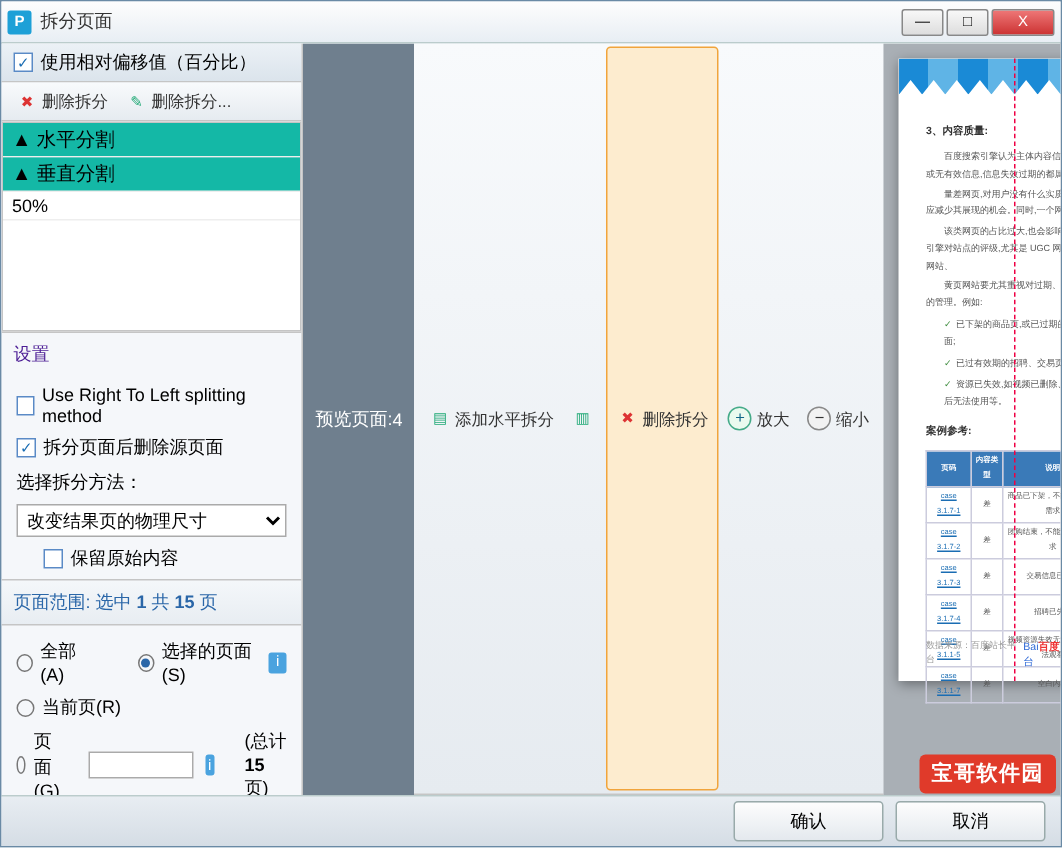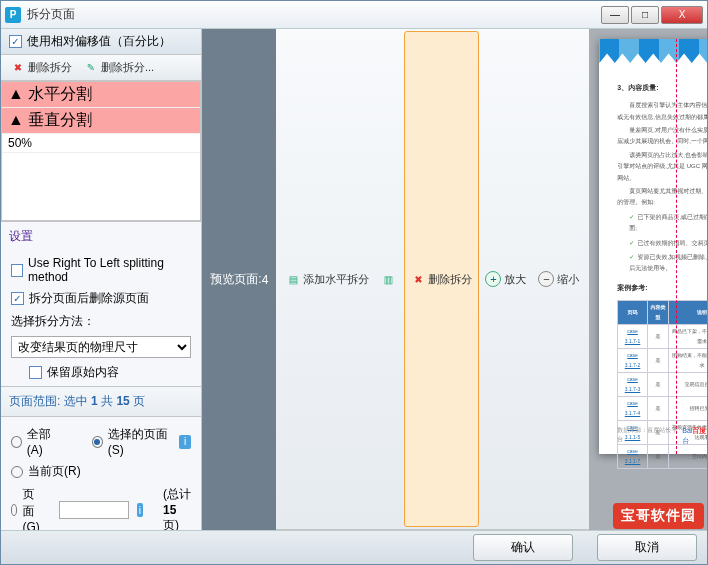--- a/index.html
+++ b/index.html
@@ -18,21 +18,21 @@
 .chk{width:13px;height:13px;border:1px solid #5a8ac6;margin-right:5px;display:flex;align-items:center;justify-content:center;background:#fff;font-size:10px;color:#1a6db3}
 .toolbar{display:flex;background:linear-gradient(#f8fafc,#e6ebf0);border-bottom:1px solid #c5c5c5;padding:2px 4px}
 .tbtn{display:flex;align-items:center;padding:3px 6px;font-size:11px;color:#333;cursor:pointer;border-radius:3px}
 .tbtn .ico{width:14px;height:14px;margin-right:3px;display:flex;align-items:center;justify-content:center;font-size:10px}
 .ico.del{color:#d33}
 .ico.edit{color:#2a7}
 .ico.addh{color:#2a7}
 .ico.addv{color:#2a7}
 .list-area{flex:0 0 140px;background:#fff;border:1px solid #c5c5c5;margin:0;overflow:auto;font-size:12px}
 .list-item{padding:2px 6px;border-bottom:1px solid #eee}
-.list-item.hdr{background:#fca5a5;font-size:16px}
+.list-item.hdr{background:#14b8a6;font-size:13px}
 .settings-hdr{padding:6px 8px;color:#4c1d95;font-size:12px;border-top:1px solid #c5c5c5}
 .settings-body{padding:2px 10px;font-size:12px}
 .set-row{display:flex;align-items:center;padding:3px 0}
 select,.combo{width:100%;font-size:12px;padding:2px;border:1px solid #aaa;background:#fff}
 .range-hdr{padding:6px 8px;color:#2a66a8;font-size:12px;border-top:1px solid #c5c5c5;border-bottom:1px solid #c5c5c5;background:linear-gradient(#f4f7fa,#e8edf2)}
 .range-body{padding:6px 10px 4px;font-size:12px}
 .radio-row{display:flex;align-items:center;padding:3px 0}
 .radio{width:12px;height:12px;border:1px solid #777;border-radius:50%;margin-right:5px;display:flex;align-items:center;justify-content:center}
 .radio.on::after{content:"";width:6px;height:6px;background:#2a66a8;border-radius:50%}
 .info-ico{display:inline-flex;width:14px;height:14px;background:#4aa3df;color:#fff;font-size:10px;align-items:center;justify-content:center;border-radius:2px;margin-left:4px}
@@ -52,21 +52,21 @@
 .doc-li{margin:3px 0 3px 2em}
 .chk-mark{color:#3a8a3a;margin-right:3px}
 .doc-table{width:100%;border-collapse:collapse;margin-top:6px;font-size:5px}
 .doc-table th{background:#3a7ab8;color:#fff;padding:2px;border:1px solid #ccd}
 .doc-table td{border:1px solid #ccd;padding:2px;text-align:center}
 .doc-table td:first-child{color:#1a6db3;text-decoration:underline}
 .doc-foot{position:absolute;bottom:8px;left:18px;right:18px;display:flex;justify-content:space-between;font-size:6px;color:#999}
 .baidu-logo{font-size:7px;color:#2a66d6}
 .baidu-logo b{color:#e33}
 .footer-bar{height:34px;background:linear-gradient(#e8edf2,#d5dde5);border-top:1px solid #bcc;display:flex;align-items:center;justify-content:flex-end;padding:0 10px}
-.fbtn{padding:4px 18px;font-size:12px;border:1px solid #9aa;background:linear-gradient(#fdfdfd,#e4e9ee);border-radius:3px;margin-left:24px;cursor:pointer;min-width:100px;text-align:center}
+.fbtn{padding:4px 18px;font-size:12px;border:1px solid #9aa;background:linear-gradient(#fdfdfd,#e4e9ee);border-radius:3px;margin-left:8px;cursor:pointer;min-width:100px;text-align:center}
 .watermark{position:absolute;right:4px;bottom:36px;background:#e03a2a;color:#fff;font-size:14px;font-weight:bold;padding:4px 8px;border-radius:4px;letter-spacing:1px}
 </style>
 </head>
 <body>
 
 <div class="window">
   <div class="titlebar">
     <div class="app-icon">P</div>
     <div class="title-text">拆分页面</div>
     <div class="win-btns">

